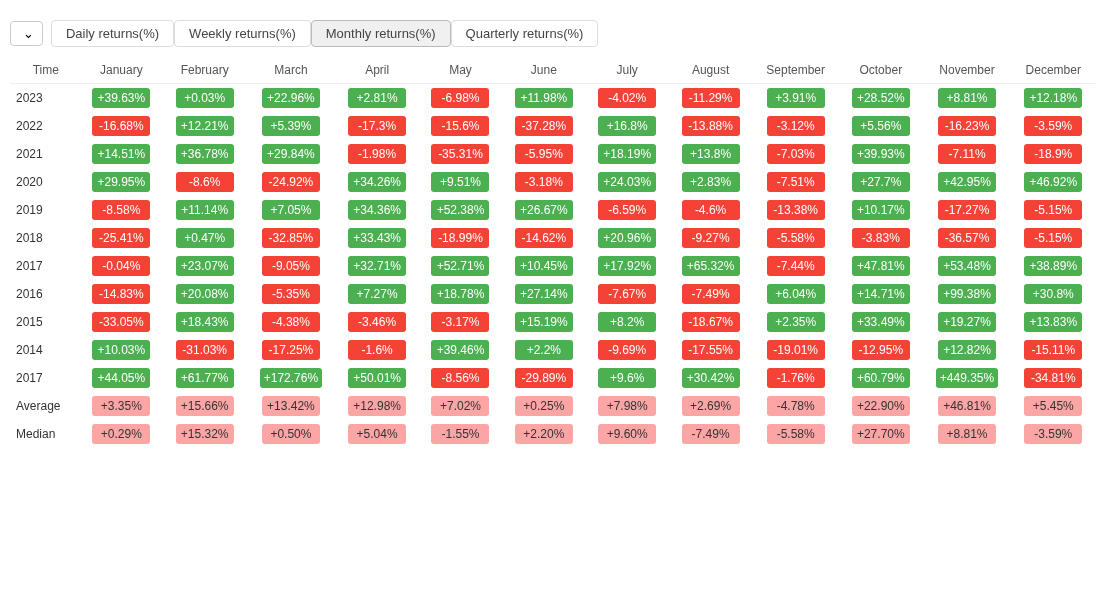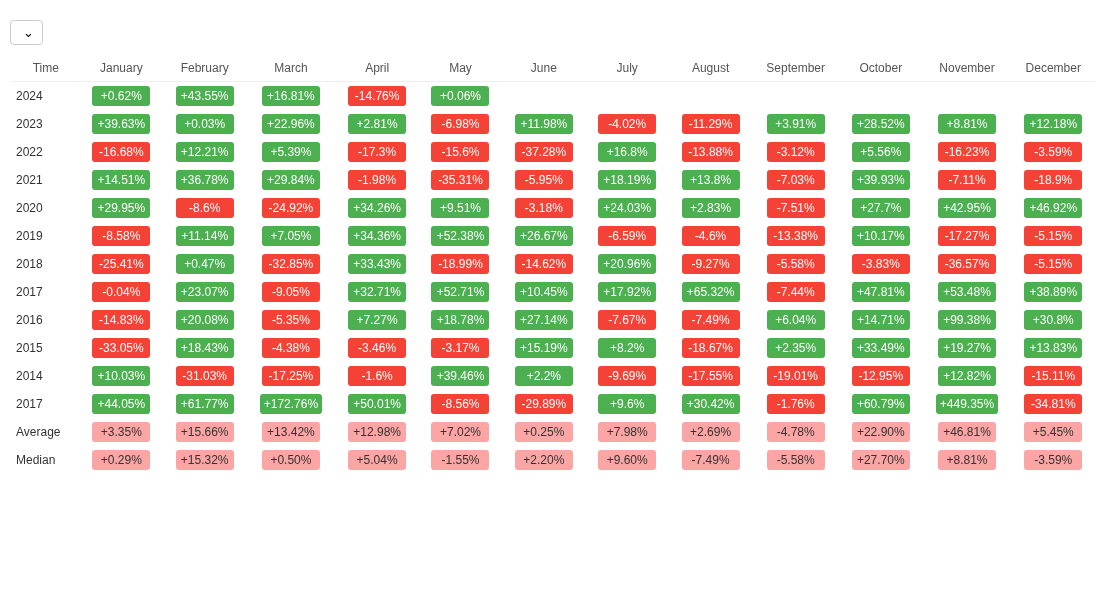--- a/index.html
+++ b/index.html
@@ -22,20 +22,21 @@
 </head>
 <body>
 
 <h2></h2>
 
 <div class="toolbar">
   <div class="asset-select">
     <span></span>
     <span>⌄</span>
   </div>
+  <div id="tabs-container"><button class="tab-btn">Daily returns(%)</button><button class="tab-btn">Weekly returns(%)</button><button class="tab-btn active">Monthly returns(%)</button><button class="tab-btn">Quarterly returns(%)</button></div>
 </div>
 
 <table>
   <thead id="table-head">
       <tr>
         <th class="time-col">Time</th>
         <th class="">January</th>
         <th class="">February</th>
         <th class="">March</th>
         <th class="">April</th>
@@ -44,35 +45,20 @@
         <th class="">July</th>
         <th class="">August</th>
         <th class="">September</th>
         <th class="">October</th>
         <th class="">November</th>
         <th class="">December</th>
       </tr>
     </thead>
   <tbody id="table-body">
       <tr>
-        <td class="time-col">2024</td>
-        <td><span class="cell-val green">+0.62%</span></td>
-        <td><span class="cell-val green">+43.55%</span></td>
-        <td><span class="cell-val green">+16.81%</span></td>
-        <td><span class="cell-val red">-14.76%</span></td>
-        <td><span class="cell-val green">+0.06%</span></td>
-        <td></td>
-        <td></td>
-        <td></td>
-        <td></td>
-        <td></td>
-        <td></td>
-        <td></td>
-      </tr>
-      <tr>
         <td class="time-col">2023</td>
         <td><span class="cell-val green">+39.63%</span></td>
         <td><span class="cell-val green">+0.03%</span></td>
         <td><span class="cell-val green">+22.96%</span></td>
         <td><span class="cell-val green">+2.81%</span></td>
         <td><span class="cell-val red">-6.98%</span></td>
         <td><span class="cell-val green">+11.98%</span></td>
         <td><span class="cell-val red">-4.02%</span></td>
         <td><span class="cell-val red">-11.29%</span></td>
         <td><span class="cell-val green">+3.91%</span></td>

